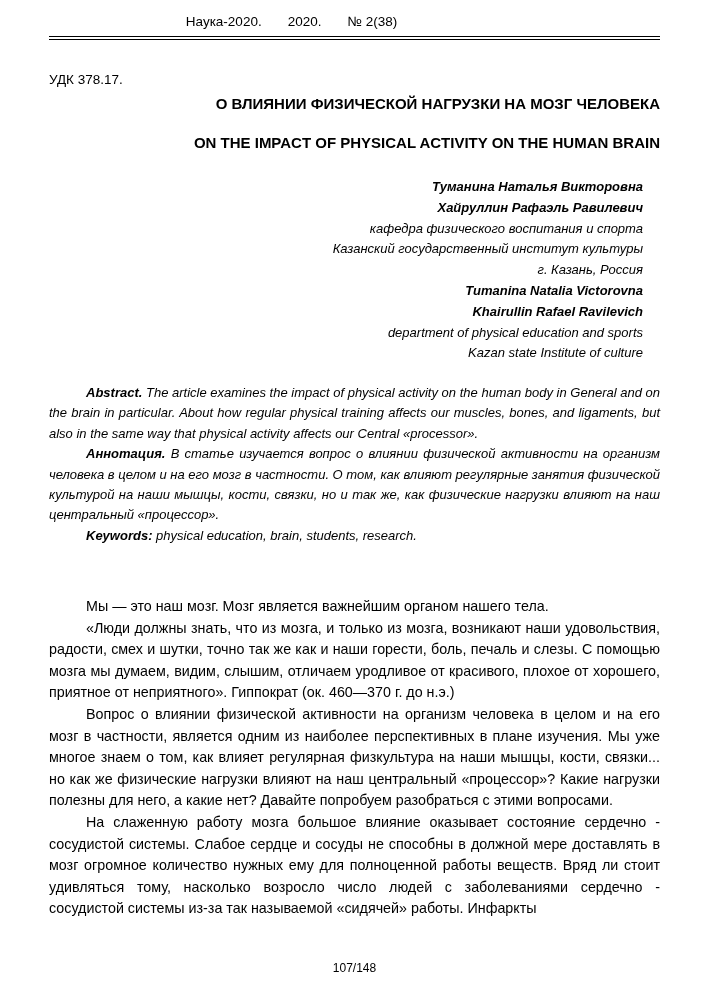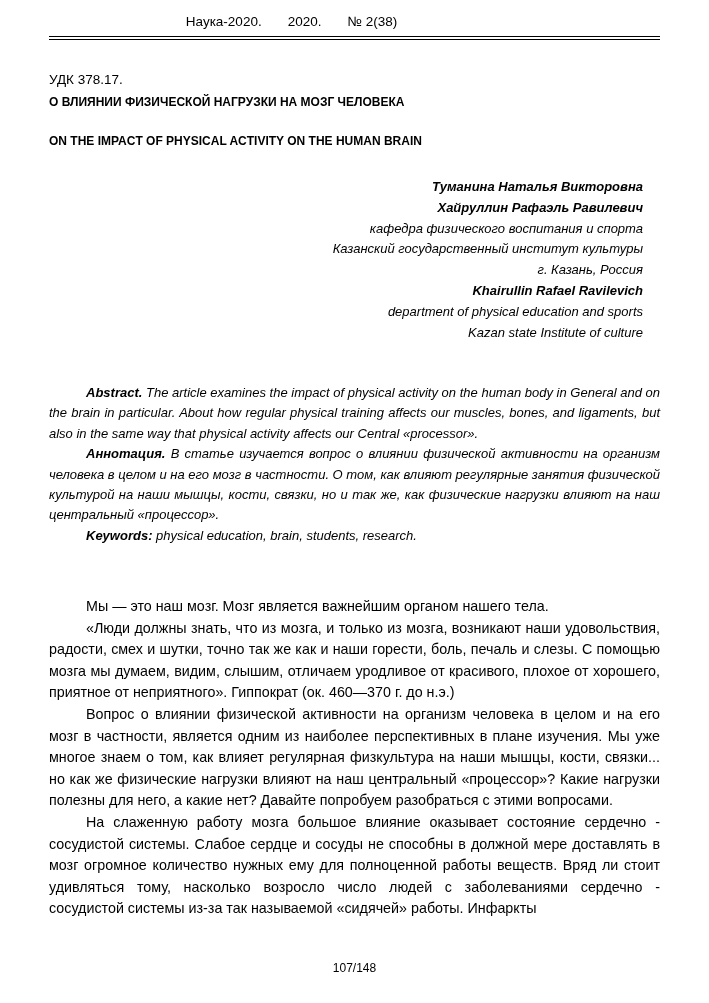--- a/index.html
+++ b/index.html
@@ -15,22 +15,22 @@
     .header span { display: inline-block; }
     .header .sep { width: 26px; }
     .rule {
       position: absolute; left: 49px; width: 611px; top: 36px; height: 1px;
       border-top: 1.3px solid #000; border-bottom: 1.3px solid #000;
       height: 2px;
     }
     .page { position: absolute; left: 49px; width: 611px; top: 0; }
     .udk { position: absolute; top: 72px; left: 0; font-size: 13.5px; }
     .title {
-      position: absolute; left: 0; width: 611px; text-align: left;
-      font-weight: bold; font-size: 12px;
+      position: absolute; left: 0; width: 611px; text-align: right;
+      font-weight: bold; font-size: 15px;
     }
     .title.ru { top: 95px; }
     .title.en { top: 134px; }
     .authors {
       position: absolute; right: 17px; top: 177px; width: 611px;
       text-align: right; font-style: italic; font-size: 13px; line-height: 20.8px;
     }
     .authors .b { font-weight: bold; }
     .abstract {
       position: absolute; left: 0; top: 383px; width: 611px;
@@ -60,20 +60,21 @@
   <div class="udk">УДК 378.17.</div>
   <div class="title ru">О ВЛИЯНИИ ФИЗИЧЕСКОЙ НАГРУЗКИ НА МОЗГ ЧЕЛОВЕКА</div>
   <div class="title en">ON THE IMPACT OF PHYSICAL ACTIVITY ON THE HUMAN BRAIN</div>
 
   <div class="authors">
     <div class="b">Туманина Наталья Викторовна</div>
     <div class="b">Хайруллин Рафаэль Равилевич</div>
     <div>кафедра физического воспитания и спорта</div>
     <div>Казанский государственный институт культуры</div>
     <div>г. Казань, Россия</div>
+    <div class="b">Tumanina Natalia Victorovna</div>
     <div class="b">Khairullin Rafael Ravilevich</div>
     <div>department of physical education and sports</div>
     <div>Kazan state Institute of culture</div>
   </div>
 
   <div class="abstract">
     <p><span class="lbl">Abstract.</span><span> The article examines the impact of physical activity on the human body in General and on the brain in particular. About how regular physical training affects our muscles, bones, and ligaments, but also in the same way that physical activity affects our Central «processor».</span></p>
     <p><span class="lbl">Аннотация.</span><span> В статье изучается вопрос о влиянии физической активности на организм человека в целом и на его мозг в частности. О том, как влияют регулярные занятия физической культурой на наши мышцы, кости, связки, но и так же, как физические нагрузки влияют на наш центральный «процессор».</span></p>
     <p><span class="lbl">Keywords:</span><span> physical education, brain, students, research.</span></p>
   </div>

